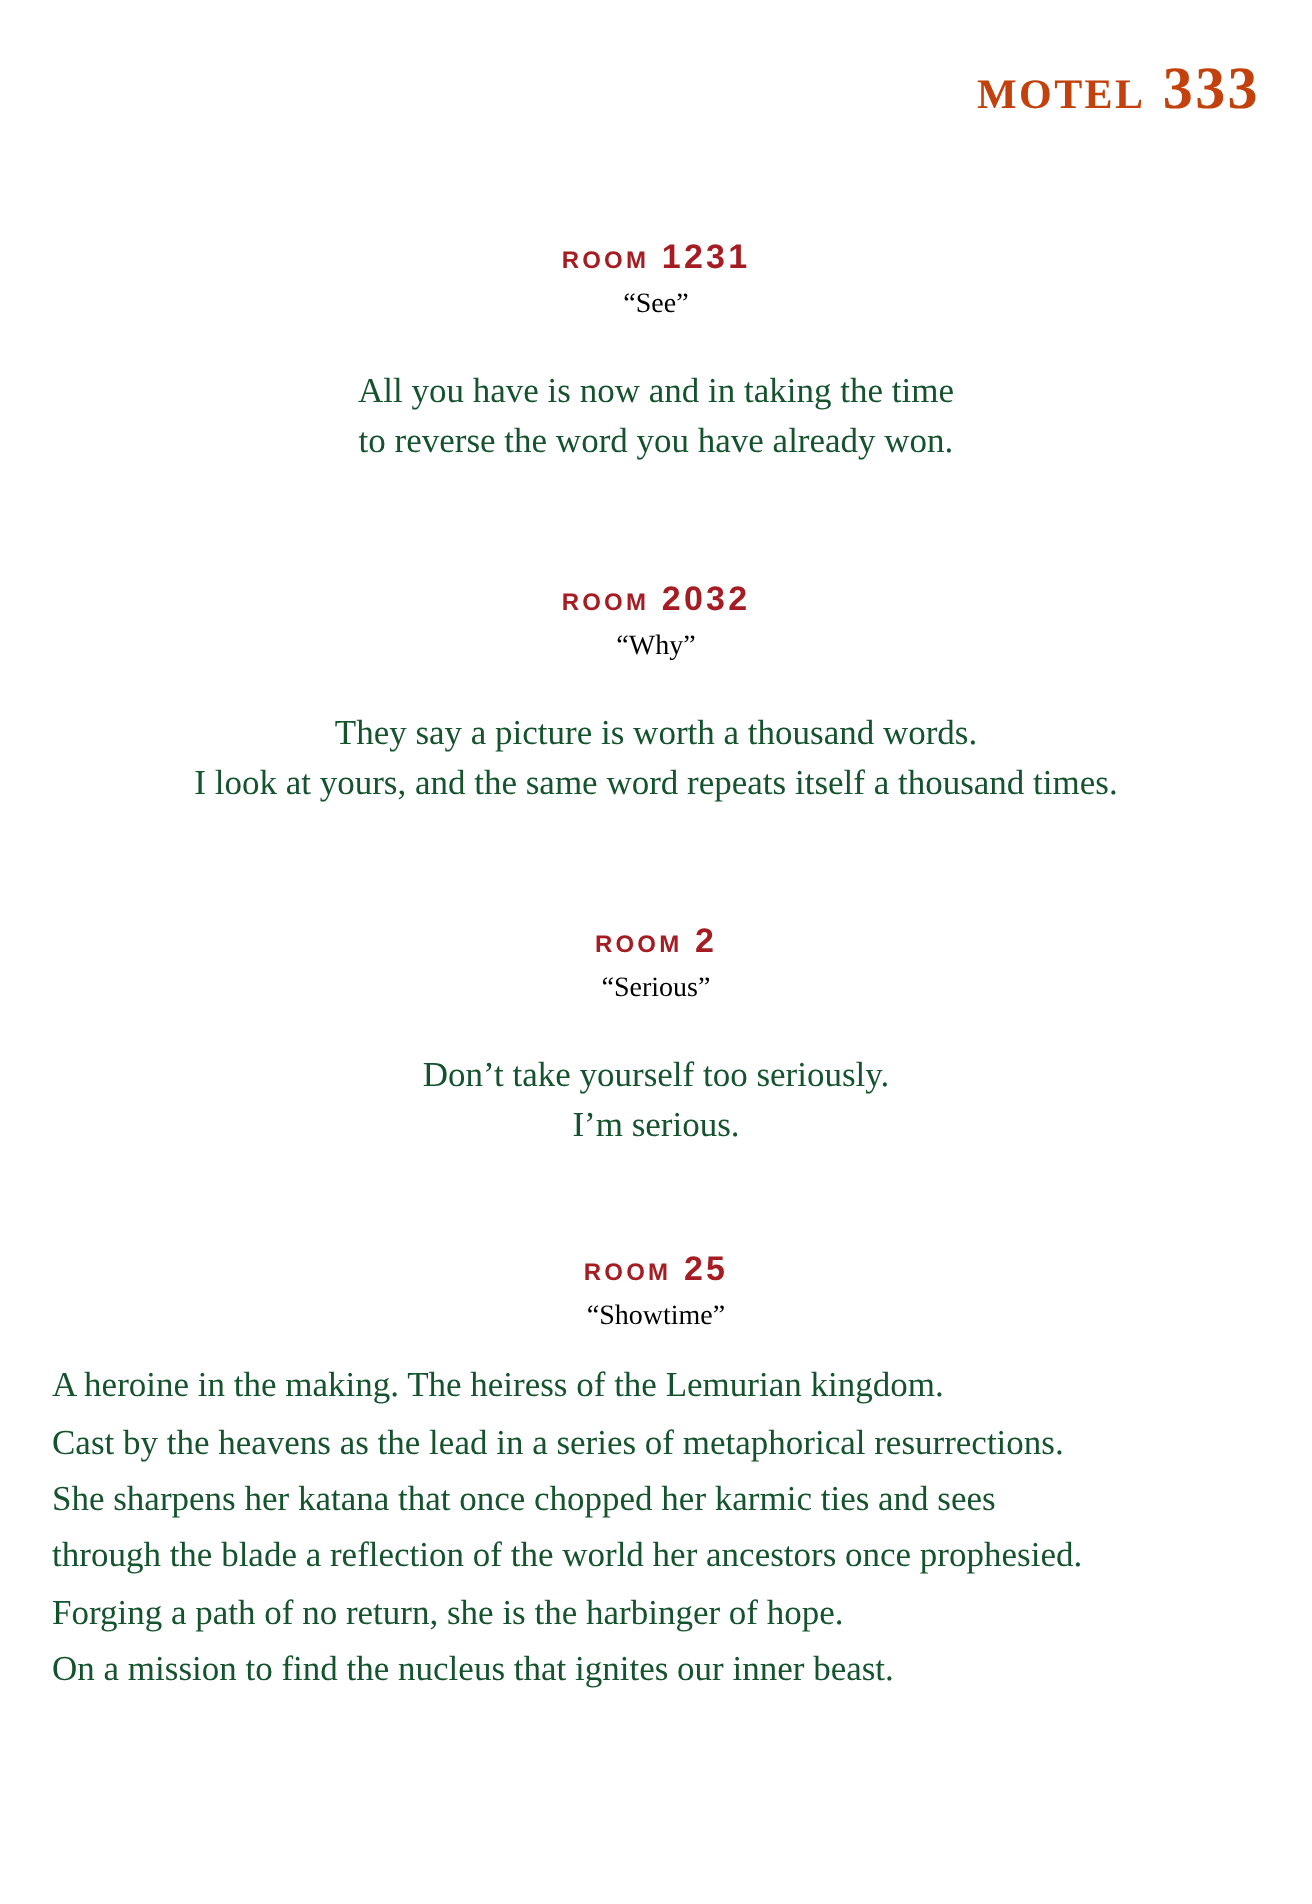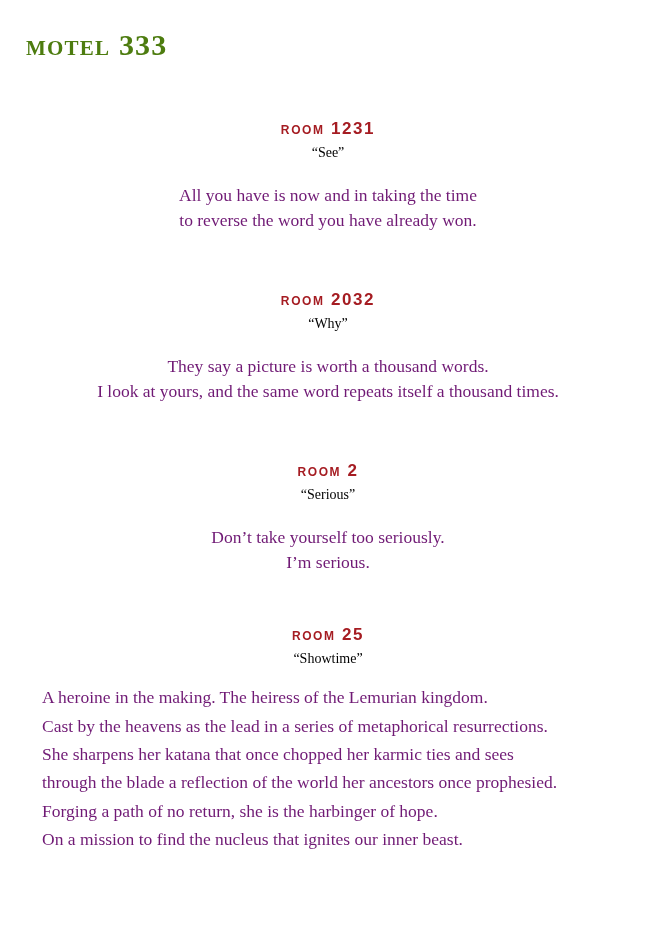--- a/index.html
+++ b/index.html
@@ -15,22 +15,22 @@
     overflow: hidden;
   }
   .page {
     width: 656px;
     height: 952px;
     position: relative;
     box-sizing: border-box;
     padding: 22px 26px 0 26px;
   }
   .doc-title {
-    text-align: left;
-    color: #4d7c0f;
+    text-align: right;
+    color: #c2410c;
     font-family: "Liberation Serif", serif;
     font-weight: bold;
     font-size: 30px;
     letter-spacing: 1.2px;
     font-variant: small-caps;
     text-transform: lowercase;
     margin: 6px 0 0 0;
     line-height: 1.1;
   }
   .doc-title::first-letter {
@@ -58,23 +58,23 @@
     font-family: "Liberation Serif", serif;
     font-size: 14px;
     color: #000000;
     margin: 0 0 22px 0;
   }
   .entry-body {
     text-align: center;
     font-family: "Liberation Serif", serif;
     font-size: 17.5px;
     line-height: 1.45;
-    color: #701a75;
+    color: #14532d;
     white-space: pre-line;
-    margin: 16px;
+    margin: 0;
   }
   .entry-body.left {
     text-align: left;
     line-height: 1.62;
     font-size: 17.5px;
   }
   
   .entry-1 { margin-bottom: 56px; }
   .entry-2 { margin-bottom: 56px; }
   .entry-3 { margin-bottom: 50px; }

